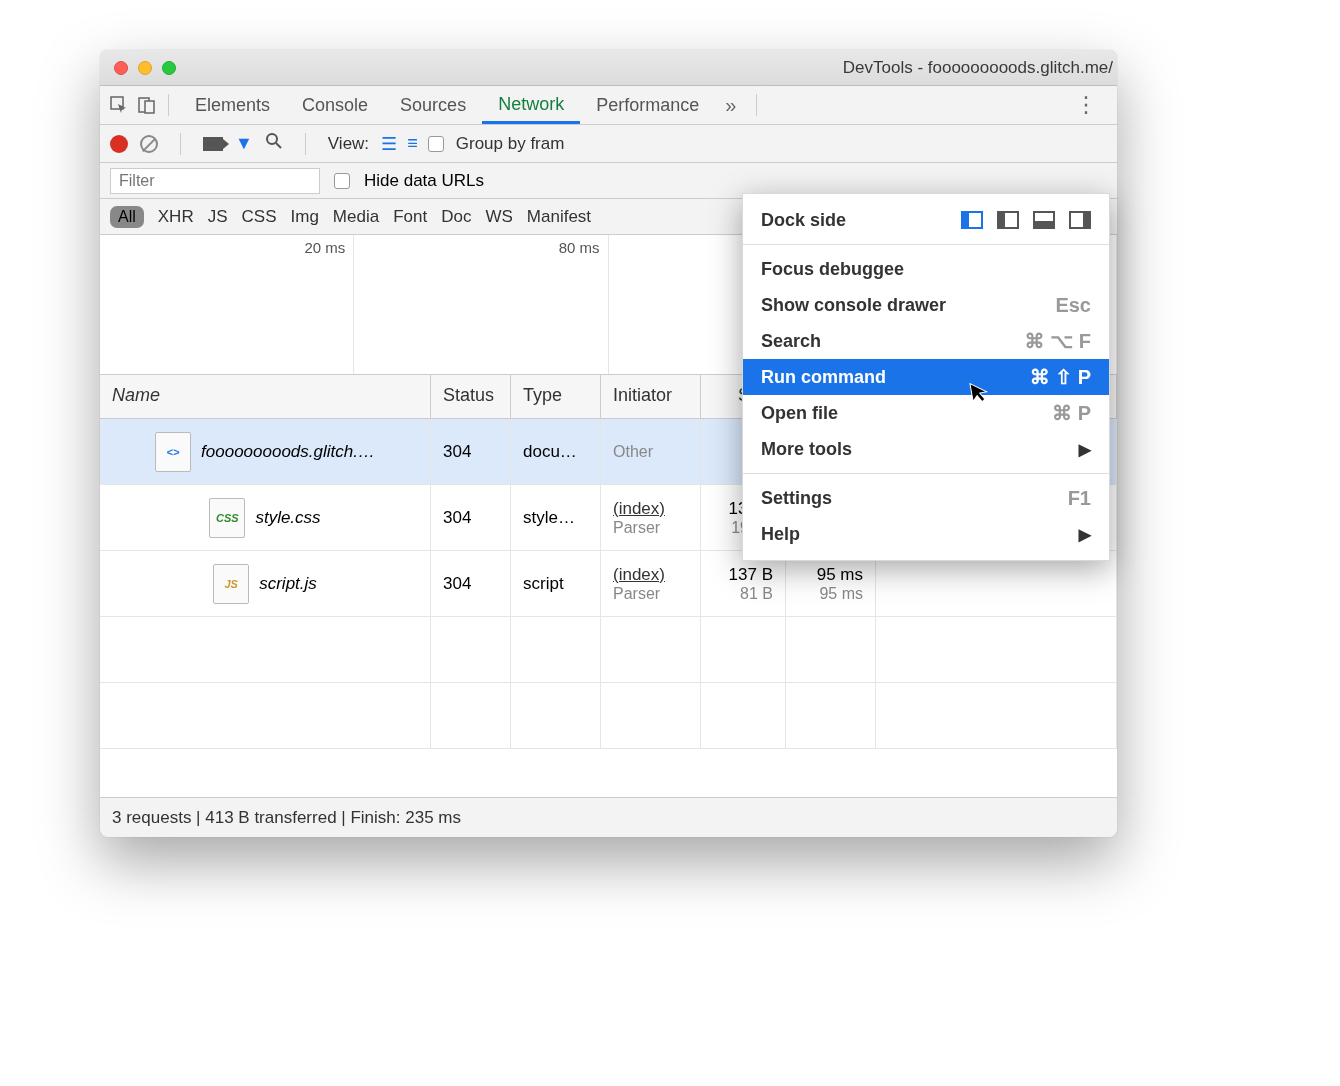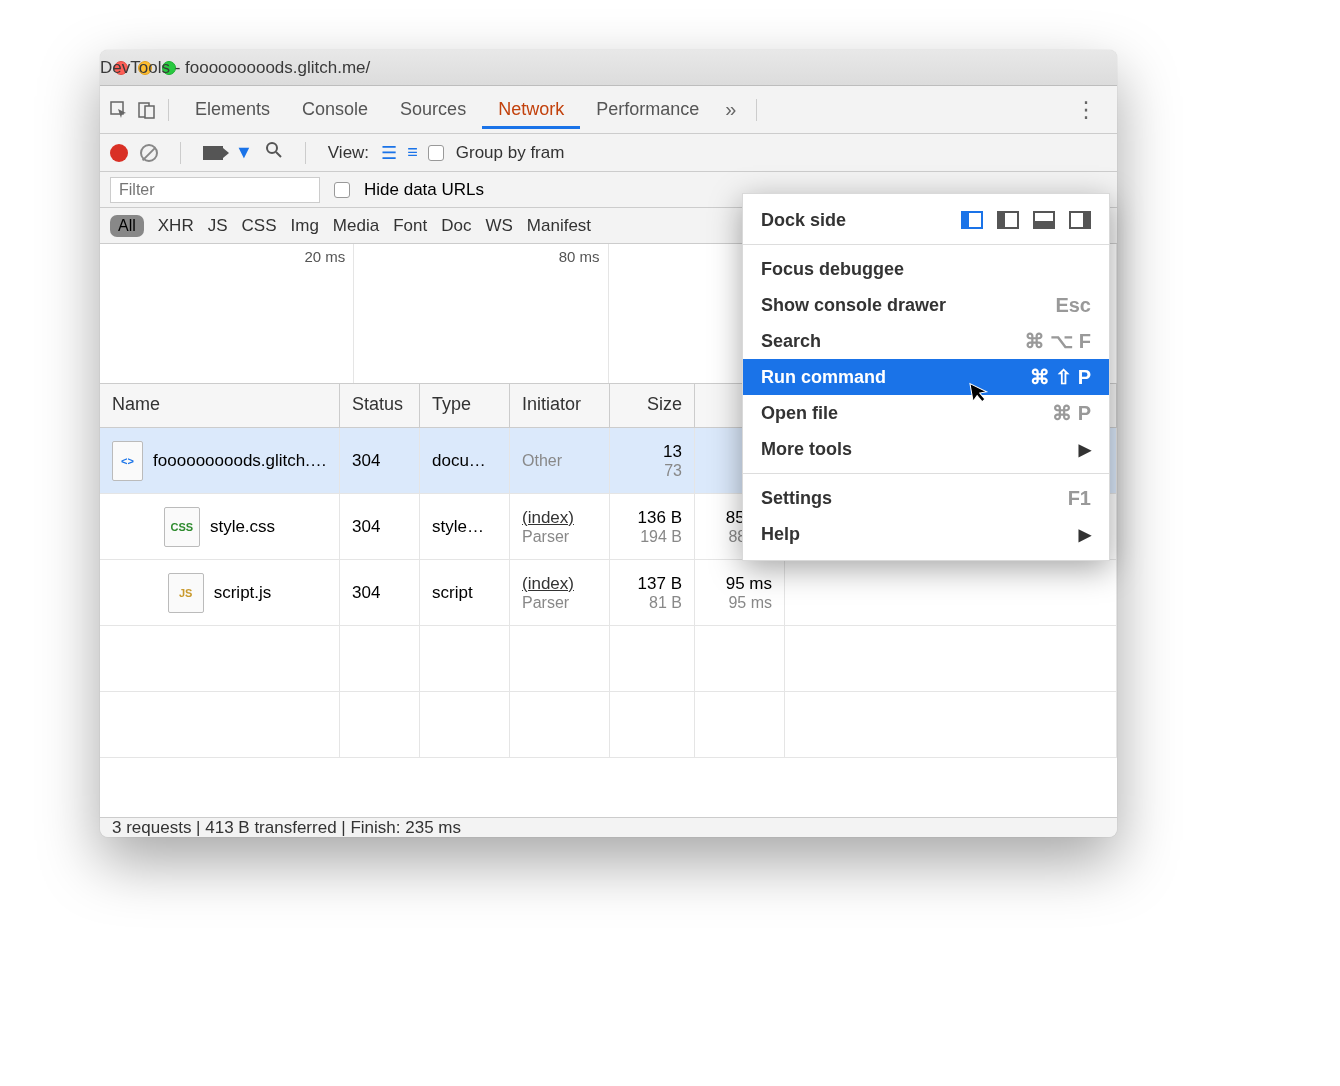--- a/index.html
+++ b/index.html
@@ -27,34 +27,34 @@
   border-bottom: 1px solid #bdbdbd;
   display: flex;
   align-items: center;
   position: relative;
 }
 .traffic-lights { display: flex; gap: 10px; padding-left: 14px; }
 .dot { width: 14px; height: 14px; border-radius: 50%; }
 .dot.red { background:#ff5f57; border:1px solid #e14d43;}
 .dot.yellow { background:#ffbd2e; border:1px solid #e1a120;}
 .dot.green { background:#28c940; border:1px solid #1ab02e;}
-.title { position:absolute; left:0; right:4px; text-align:left; font-size:17px; color:#3a3a3a;}
+.title { position:absolute; left:0; right:4px; text-align:right; font-size:17px; color:#3a3a3a;}
 .tabs-bar {
-  height: 48px;
+  height: 39px;
   background: #f3f3f3;
   border-bottom: 1px solid #ccc;
   display: flex;
   align-items: center;
   padding: 0 8px;
 }
 .tabs-bar .picker { width:22px; height:22px; display:flex; align-items:center; justify-content:center; margin-right:6px; }
 .tabs-bar .device { width:22px; height:22px; display:flex; align-items:center; justify-content:center; }
 .sep { width:1px; height:22px; background:#ccc; margin:0 10px; }
 .tab { font-size:18px; color:#555; padding:8px 16px; cursor:pointer; }
-.tab.active { color:#c2410c; border-bottom:3px solid #1a73e8; padding-bottom:6px;}
+.tab.active { color:#15803d; border-bottom:3px solid #1a73e8; padding-bottom:6px;}
 .more-tabs { font-size:20px; color:#666; padding:0 10px; }
 .kebab { margin-left:auto; font-size:22px; color:#666; padding:0 12px; }
 
 .toolbar {
   height: 38px;
   background:#f3f3f3;
   border-bottom:1px solid #ccc;
   display:flex;
   align-items:center;
   padding:0 10px;
@@ -117,34 +117,34 @@
 
 .table-head {
   height: 44px;
   background:#f6f6f6;
   border-bottom:1px solid #ccc;
   display:flex;
   font-size:18px;
   color:#333;
 }
 .table-head > div { border-right:1px solid #ccc; padding:10px 12px;}
-.col-name{width:240px;} .col-status{width:80px;} .col-type{width:90px;} .col-init{width:100px;} .col-size{width:85px; text-align:right;} .col-time{width:90px; text-align:right;} .col-wf{flex:1;}
+.col-name{width:331px;font-style:italic;} .col-status{width:80px;} .col-type{width:90px;} .col-init{width:100px;} .col-size{width:85px; text-align:right;} .col-time{width:90px; text-align:right;} .col-wf{flex:1;}
 
 .table-body { flex:1; background:#fff; overflow: hidden; position: relative;}
 .row { display:flex; height:66px; border-bottom:1px solid #e5e5e5; font-size:17px; align-items:center;}
 .row.sel { background:#dbe9fb;}
 .row > div { border-right:1px solid #e5e5e5; padding:0 12px; height:100%; display:flex; flex-direction:column; justify-content:center;}
 .iconbox { width:36px; height:40px; border:1px solid #bbb; background:#fafafa; border-radius:2px; display:flex; align-items:center; justify-content:center; font-size:11px; font-weight:bold; margin-right:10px;}
 .row .col-name { display:flex; flex-direction:row; align-items:center;}
 .muted { color:#888; font-size:16px;}
 .link { color:#333; text-decoration:underline;}
 .wf-bar { height:20px; background:#36c46f; margin-left:auto; }
 
 .statusbar {
-  height: 20px;
+  height: 40px;
   background:#f3f3f3;
   border-top:1px solid #ccc;
   display:flex;
   align-items:center;
   padding:0 12px;
   font-size:17px;
   color:#333;
 }
 
 .context-menu {

